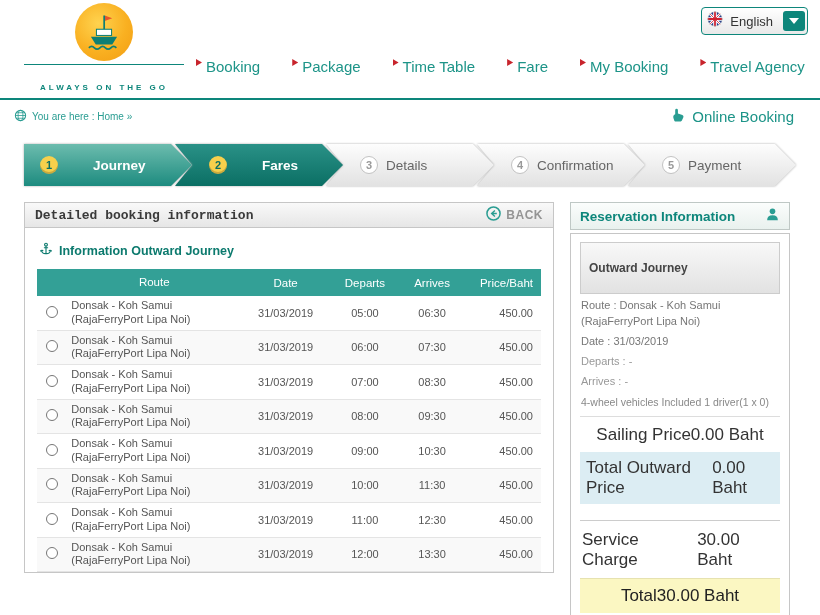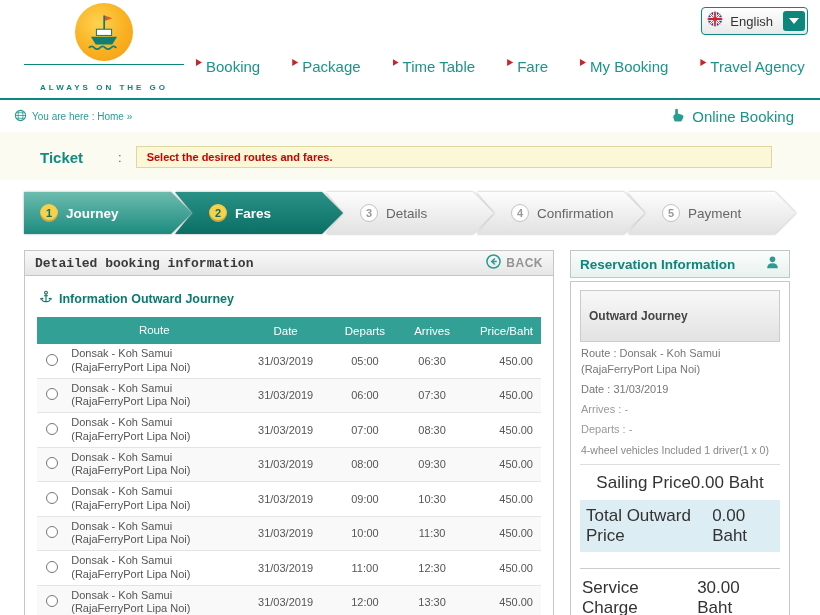--- a/index.html
+++ b/index.html
@@ -49,21 +49,21 @@
     clip-path:polygon(0 0, calc(100% - 21px) 0, 100% 50%, calc(100% - 21px) 100%, 0 100%, 17px 50%);}
   .s1 .step-inner{clip-path:polygon(0 0, calc(100% - 21px) 0, 100% 50%, calc(100% - 21px) 100%, 0 100%);padding-left:16px;}
   .s1 .step-inner{background:linear-gradient(180deg,#6cbcae,#1d8b7f);}
   .s2 .step-inner{background:linear-gradient(180deg,#2a9187,#0b6f64);}
   .inactive .step-inner{background:linear-gradient(180deg,#fdfdfd,#e2e2e2);}
   .step-num{width:18px;height:18px;border-radius:50%;display:flex;align-items:center;justify-content:center;
     font-size:11px;font-weight:bold;flex:0 0 18px;}
   .done .step-num{background:#f7d04c;color:#0b6f64;box-shadow:inset 0 -2px 0 rgba(0,0,0,.18);}
   .inactive .step-num{background:#fff;color:#999;border:1px solid #c2c2c2;box-sizing:border-box;}
   .step-label{font-size:13.5px;}
-  .done .step-label{color:#fff;font-weight:bold;}
+  .done .step-label{color:#fff;font-weight:bold;margin-left:27px;}
   .inactive .step-label{color:#666;}
   
   .content{display:flex;gap:16px;padding:16px 24px 0;align-items:flex-start;}
   .left-panel{width:530px;flex:0 0 530px;}
   .panel-header{height:26px;background:linear-gradient(#f9f9f9,#e6e6e6);border:1px solid #c6c6c6;
     display:flex;align-items:center;justify-content:space-between;padding:0 10px;box-sizing:border-box;}
   .panel-title{font-size:13px;font-weight:bold;color:#3a3a3a;font-family:Liberation Mono, monospace;}
   .back-btn{display:flex;align-items:center;gap:5px;cursor:pointer;}
   .back-btn svg{width:15px;height:15px;}
   .back-label{font-size:12px;font-weight:bold;color:#949494;letter-spacing:.5px;}
@@ -180,25 +180,20 @@
     <div class="online-booking" data-interactable="false">
       <span data-interactable="false">
         <svg viewBox="0 0 20 20">
           <path d="M5 16 q-2.5 -5.5 1.5 -6.8 L6.5 4 q0 -1.8 1.7 -1.8 t1.7 1.8 l0 4.2 5.6 1.8 q2 .8 1.2 2.8 l-1.8 4.2 q-.4 1 -1.5 1 l-7 0 q-1 0 -1.4 -2z" fill="#2a9d92"></path>
         </svg>
       </span>
       <span data-interactable="false">Online Booking</span>
     </div>
   </div>
 
-  <div class="ticket-row" data-interactable="false">
-    <span class="ticket-label" data-interactable="false">Ticket</span>
-    <span class="ticket-colon" data-interactable="false">:</span>
-    <div class="ticket-msg" data-interactable="false">Select the desired routes and fares.</div>
-  </div>
 
   <div class="steps" data-interactable="false">
     <div class="step s1 done" data-interactable="true">
       <div class="step-inner">
           <span class="step-num" data-interactable="false">1</span>
           <span class="step-label" data-interactable="false">Journey</span>
         </div>
     </div>
     <div class="step s2 done" data-interactable="false">
       <div class="step-inner">
@@ -346,22 +341,22 @@
           <svg viewBox="0 0 16 16" fill="#2a9d92">
             <circle cx="8" cy="4.6" r="3"></circle>
             <path d="M2.3 14 q0 -5.2 5.7 -5.2 t5.7 5.2 z"></path>
           </svg>
         </span>
       </div>
       <div class="res-body" data-interactable="false">
         <div class="outward-bar" data-interactable="false">Outward Journey</div>
         <p class="res-line" data-interactable="false"><span data-interactable="false">Route :</span> <span data-interactable="false">Donsak - Koh Samui (RajaFerryPort Lipa Noi)</span></p>
         <p class="res-line" data-interactable="false"><span data-interactable="false">Date :</span> <span data-interactable="false">31/03/2019</span></p>
+        <p class="res-line muted" data-interactable="false"><span class="muted" data-interactable="false">Departs :</span> <span class="muted" data-interactable="false">-</span></p>
         <p class="res-line muted" data-interactable="false"><span class="muted" data-interactable="false">Arrives :</span> <span class="muted" data-interactable="false">-</span></p>
-        <p class="res-line muted" data-interactable="false"><span class="muted" data-interactable="false">Departs :</span> <span class="muted" data-interactable="false">-</span></p>
         <p class="vehicles-note" data-interactable="false">4-wheel vehicles Included 1 driver(1 x 0)</p>
         <div class="price-row sailing" data-interactable="false">
           <span data-interactable="false">Sailing Price</span>
           <span data-interactable="false">0.00 Baht</span>
         </div>
         <div class="price-row outward-total" data-interactable="false">
           <span data-interactable="false">Total Outward Price</span>
           <span data-interactable="false">0.00 Baht</span>
         </div>
         <div class="price-row service" data-interactable="false">

